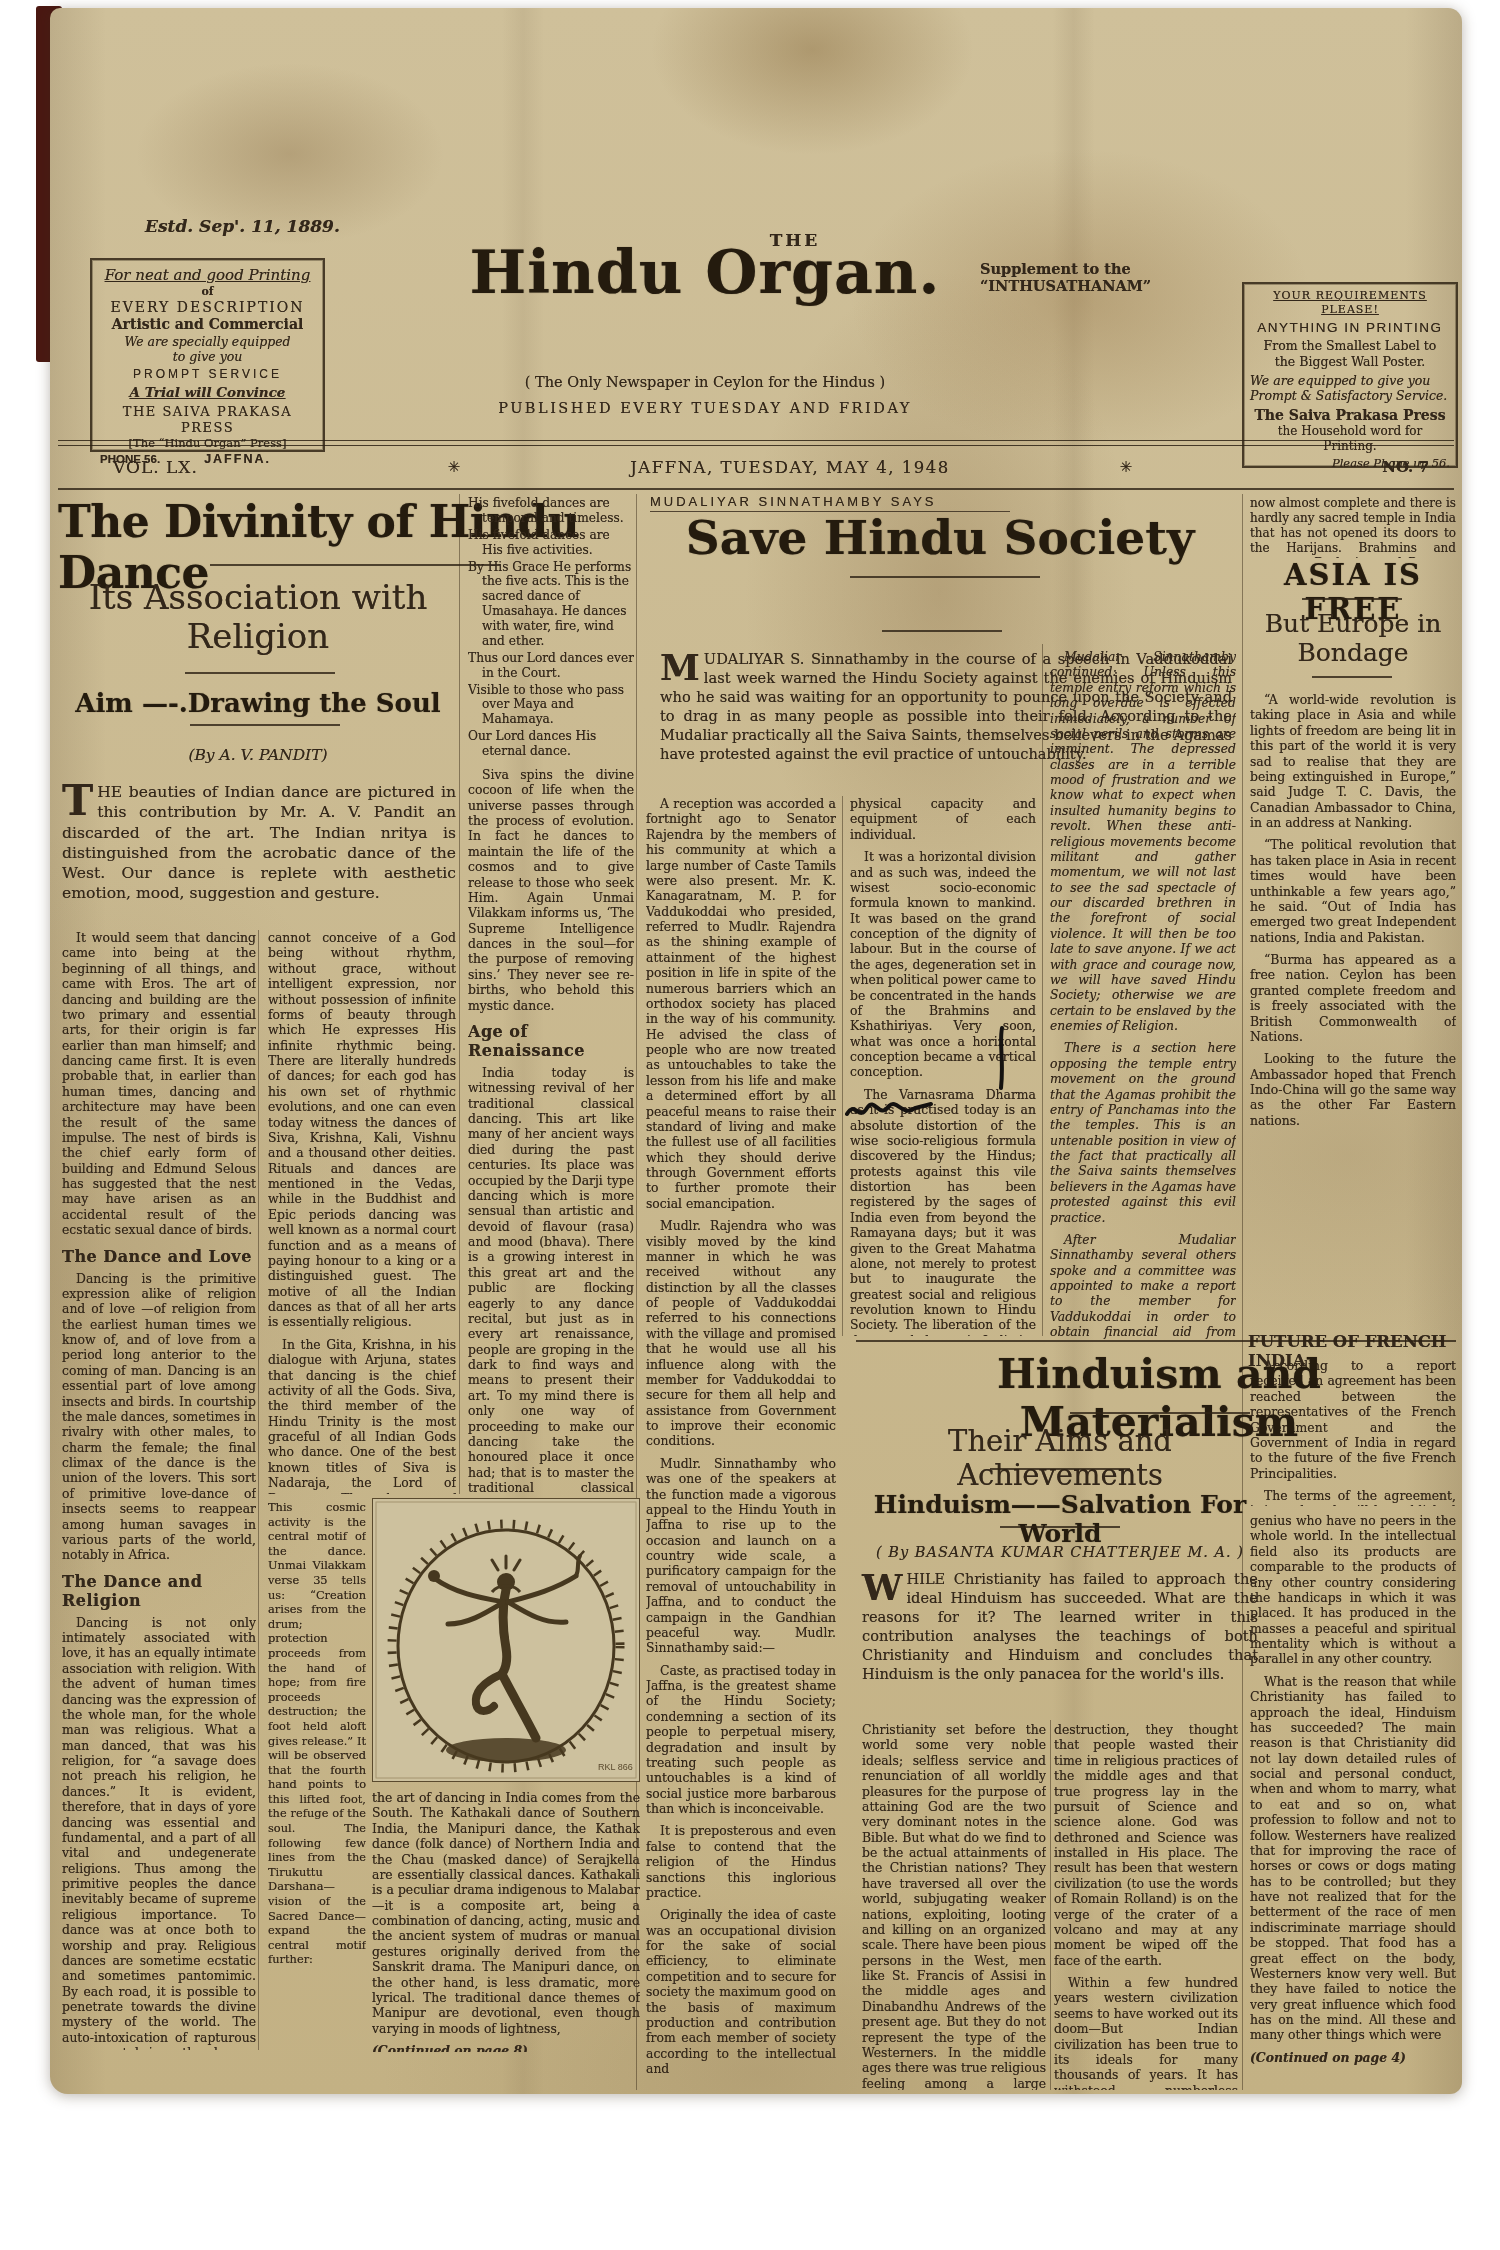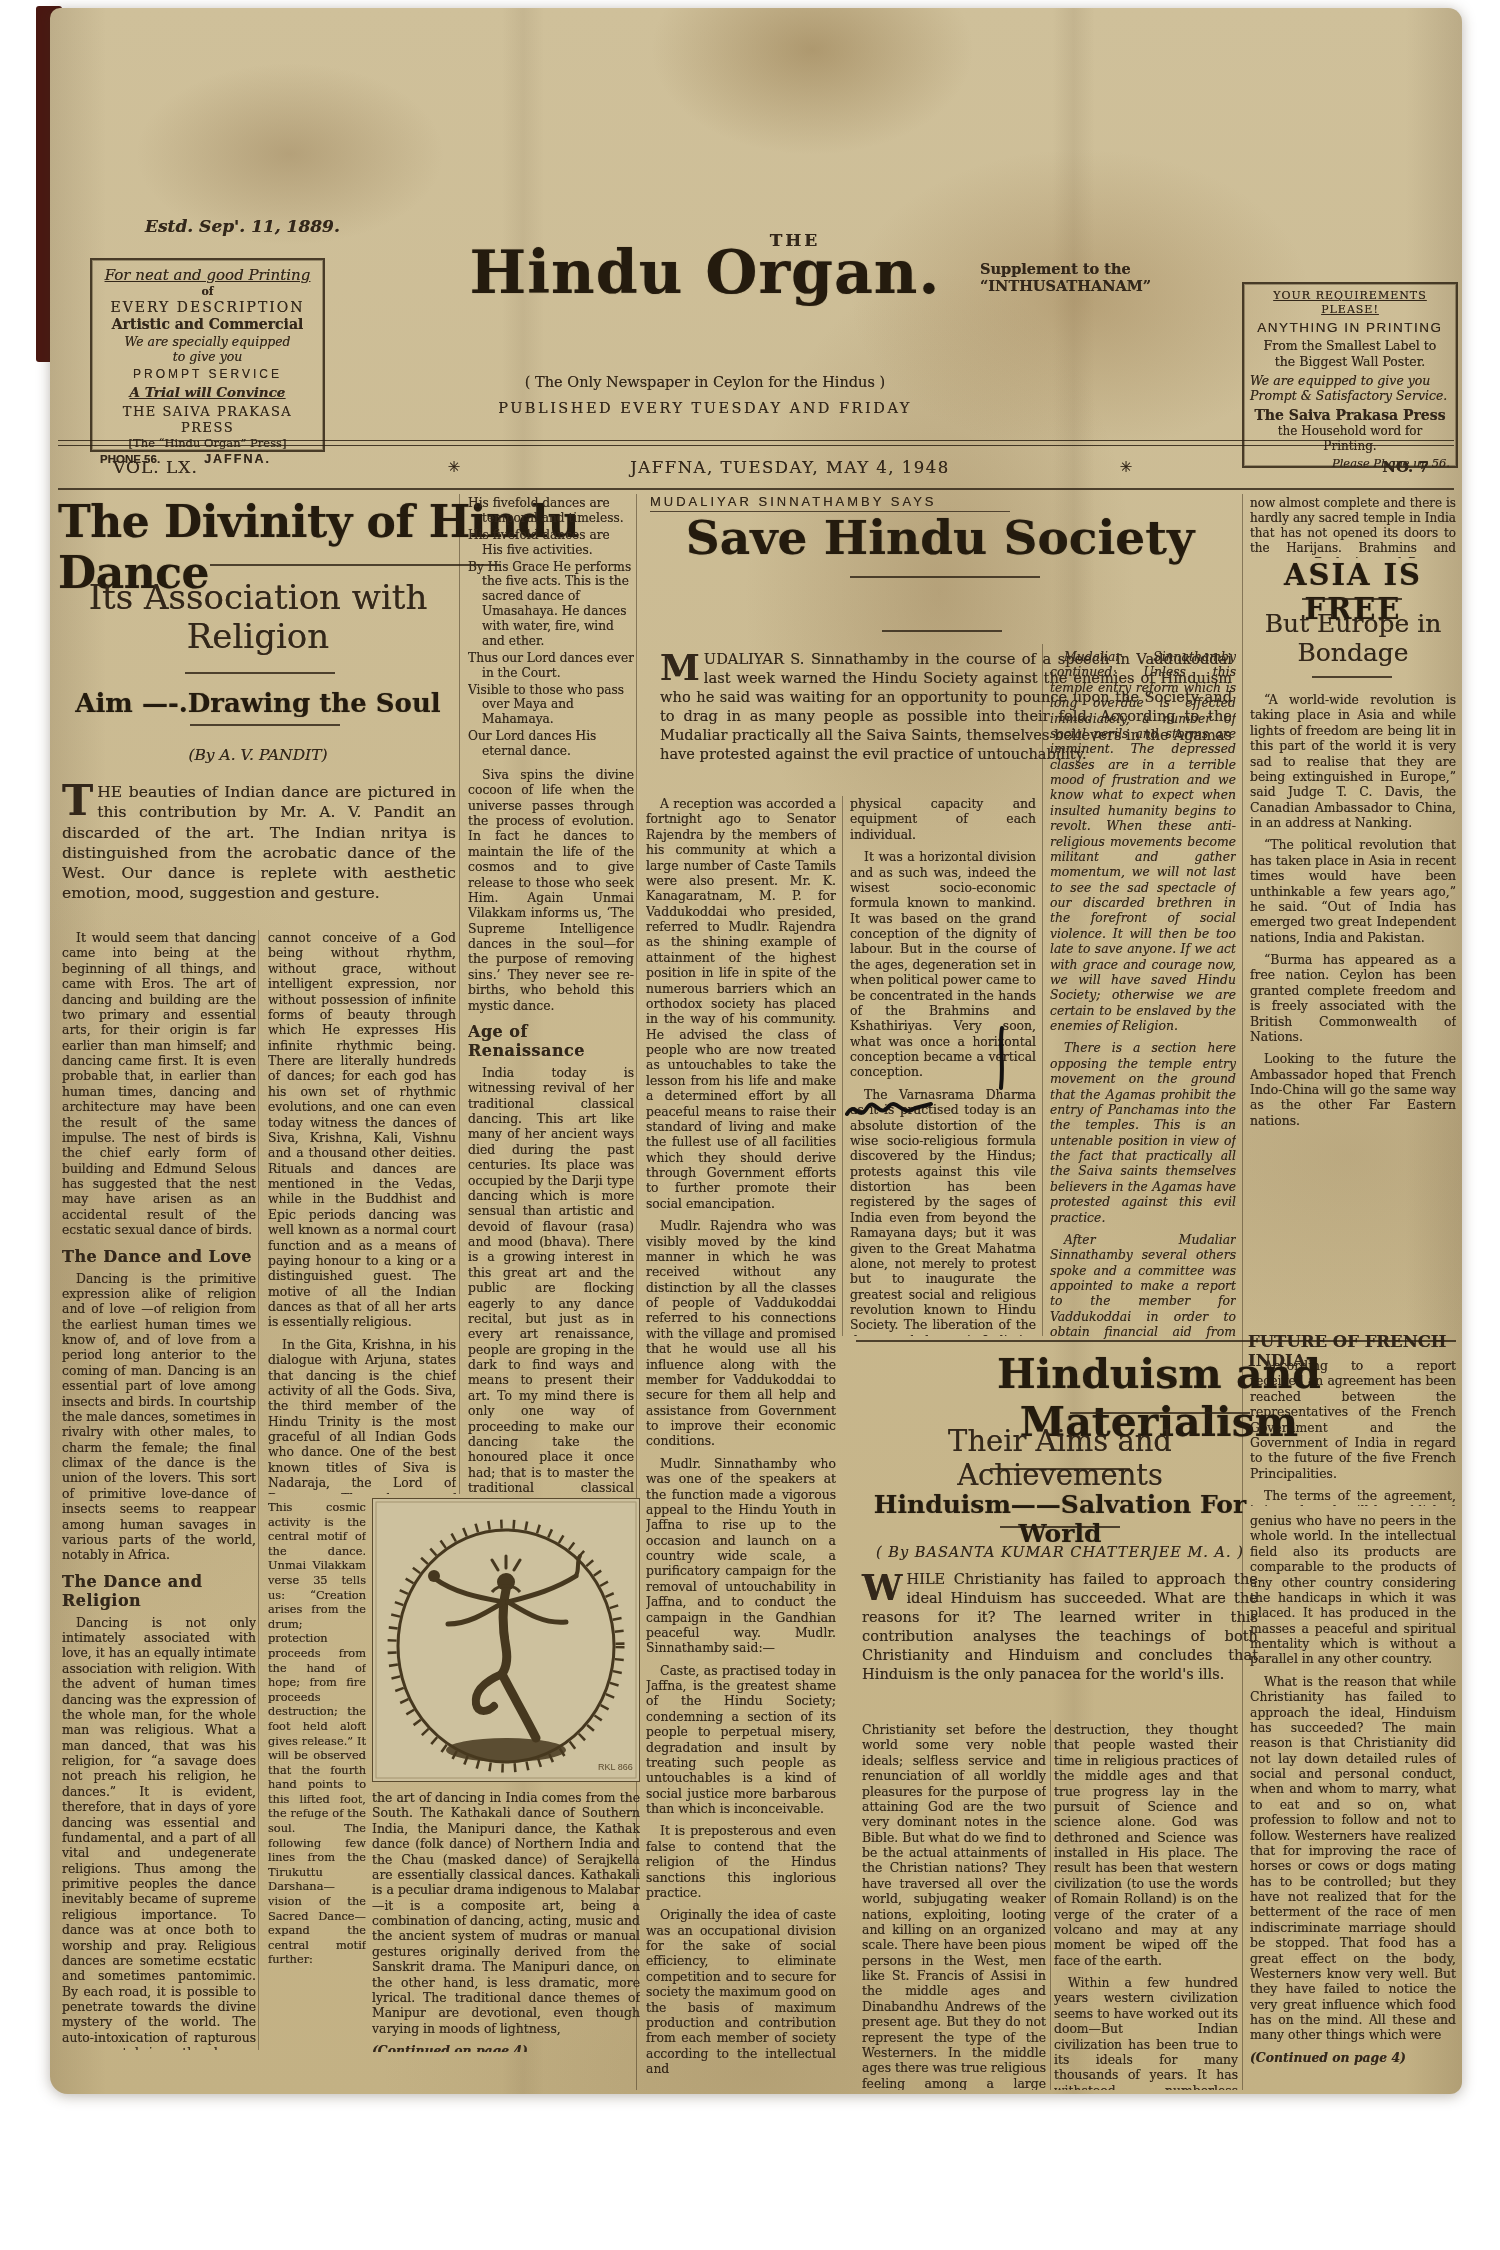--- a/index.html
+++ b/index.html
@@ -176,21 +176,21 @@
         <path d="M130 176 C140 196 152 216 164 240" fill="none" stroke="#46381f" stroke-width="9" stroke-linecap="round"></path>
         <path d="M130 176 C116 182 102 192 104 206 C106 216 116 214 122 208" fill="none" stroke="#46381f" stroke-width="8" stroke-linecap="round"></path>
         <path d="M120 94 C126 86 142 86 148 94" fill="none" stroke="#46381f" stroke-width="3"></path>
         <path d="M134 70 L134 58 M126 72 L120 62 M142 72 L148 62" stroke="#46381f" stroke-width="3" stroke-linecap="round"></path>
         <text x="226" y="272" font-size="9" fill="#5a4a2e">RKL 866</text>
       </svg>
     </div>
 
     <div class="col ink" style="left:322px;top:1782px;width:268px;height:262px;">
       <p class="bp noind">the art of dancing in India comes from the South. The Kathakali dance of Southern India, the Manipuri dance, the Kathak dance (folk dance) of Northern India and the Chau (masked dance) of Serajkella are essentially classical dances. Kathakali is a peculiar drama indigenous to Malabar—it is a composite art, being a combination of dancing, acting, music and the ancient system of mudras or manual gestures originally derived from the Sanskrit drama. The Manipuri dance, on the other hand, is less dramatic, more lyrical. The traditional dance themes of Manipur are devotional, even though varying in moods of lightness,</p>
-      <p class="bp noind ctr it" style="font-weight:700;">(Continued on page 4).</p>
+      <p class="bp noind ctr it" style="font-weight:700;">(Continued on page 8).</p>
     </div>
 
     <div class="abs ink sans" style="left:600px;top:486px;width:420px;font-size:13px;letter-spacing:3px;border-bottom:1px solid rgba(51,39,26,.8);padding-bottom:2px;width:360px;">MUDALIYAR  SINNATHAMBY  SAYS</div>
     <div class="abs ctr headline" style="left:592px;top:502px;width:596px;font-size:47px;">Save  Hindu  Society</div>
     <div class="hrule" style="left:800px;top:568px;width:190px;"></div>
     <div class="hrule" style="left:832px;top:622px;width:120px;"></div>
 
     <div class="abs lead ink" style="left:610px;top:642px;width:572px;font-size:14.6px;">
       <span class="drop" style="font-size:36px;">M</span><span>UDALIYAR S. Sinnathamby in the course of a speech in Vaddukoddai last week warned the Hindu Society against the enemies of Hinduism who he said was waiting for an opportunity to pounce upon the Society and to drag in as many people as possible into their fold. According to the Mudaliar practically all the Saiva Saints, themselves believers in the Agamas have protested against the evil practice of untouchability.</span>
     </div>

